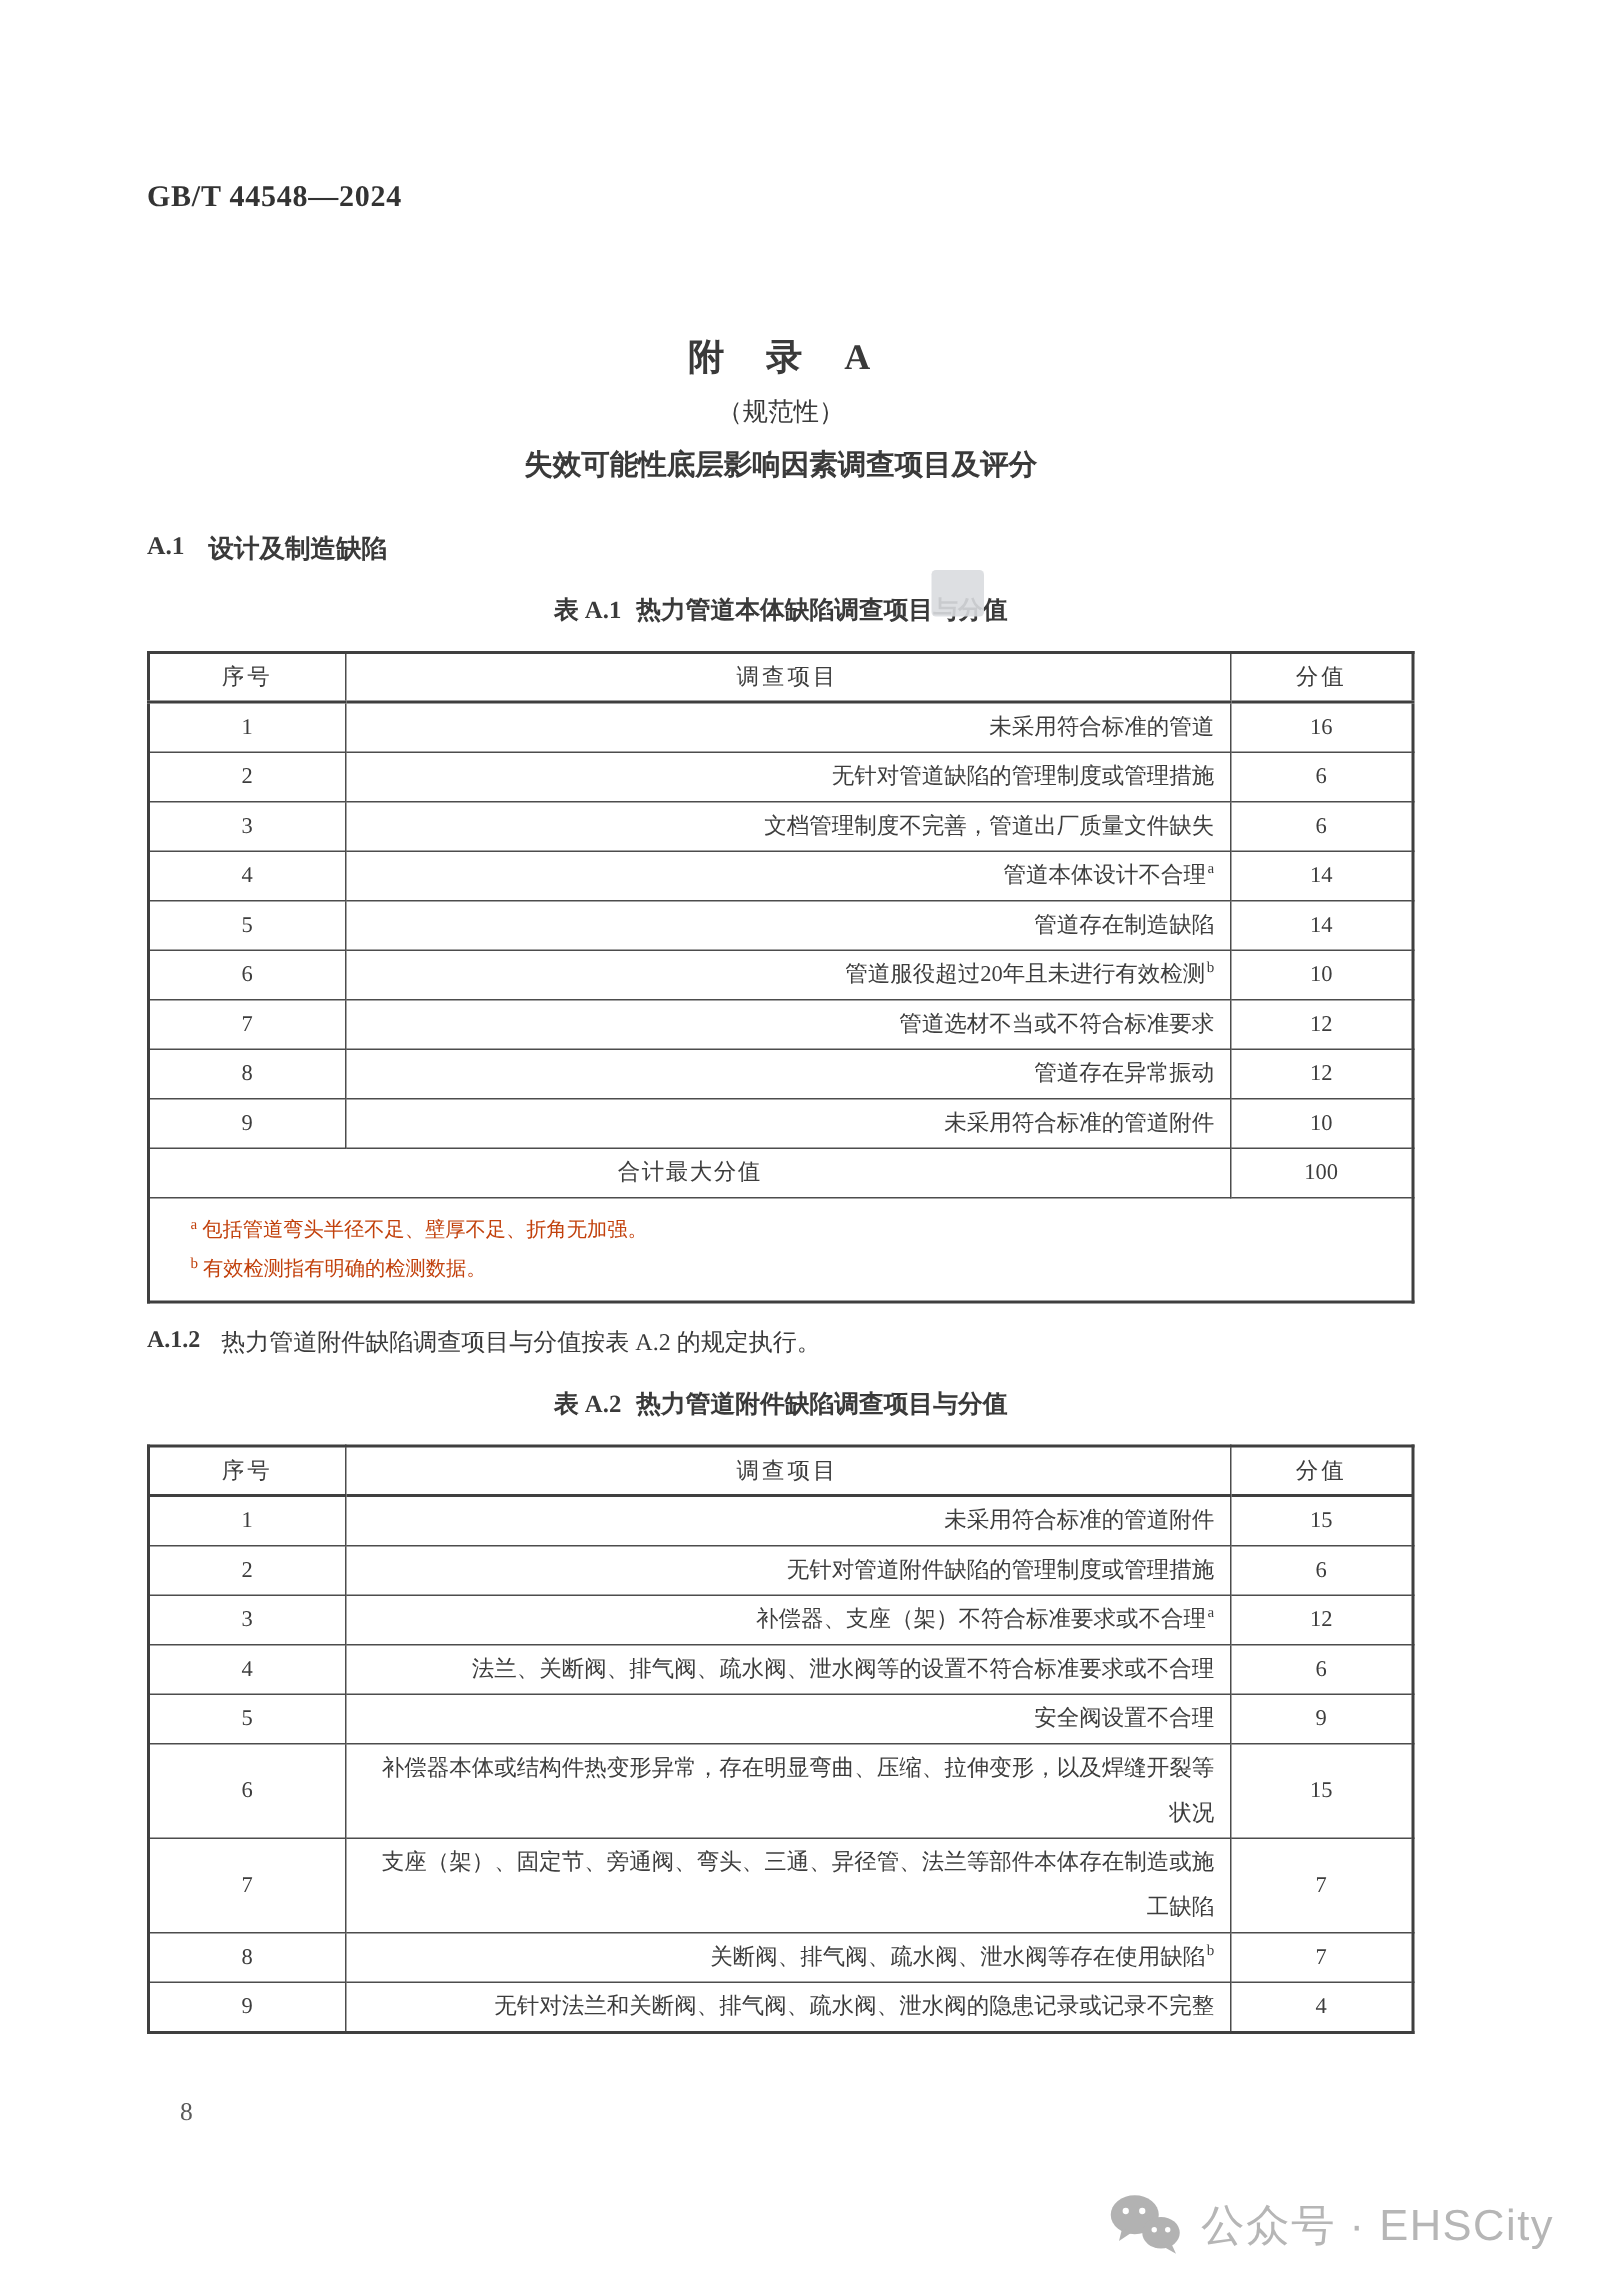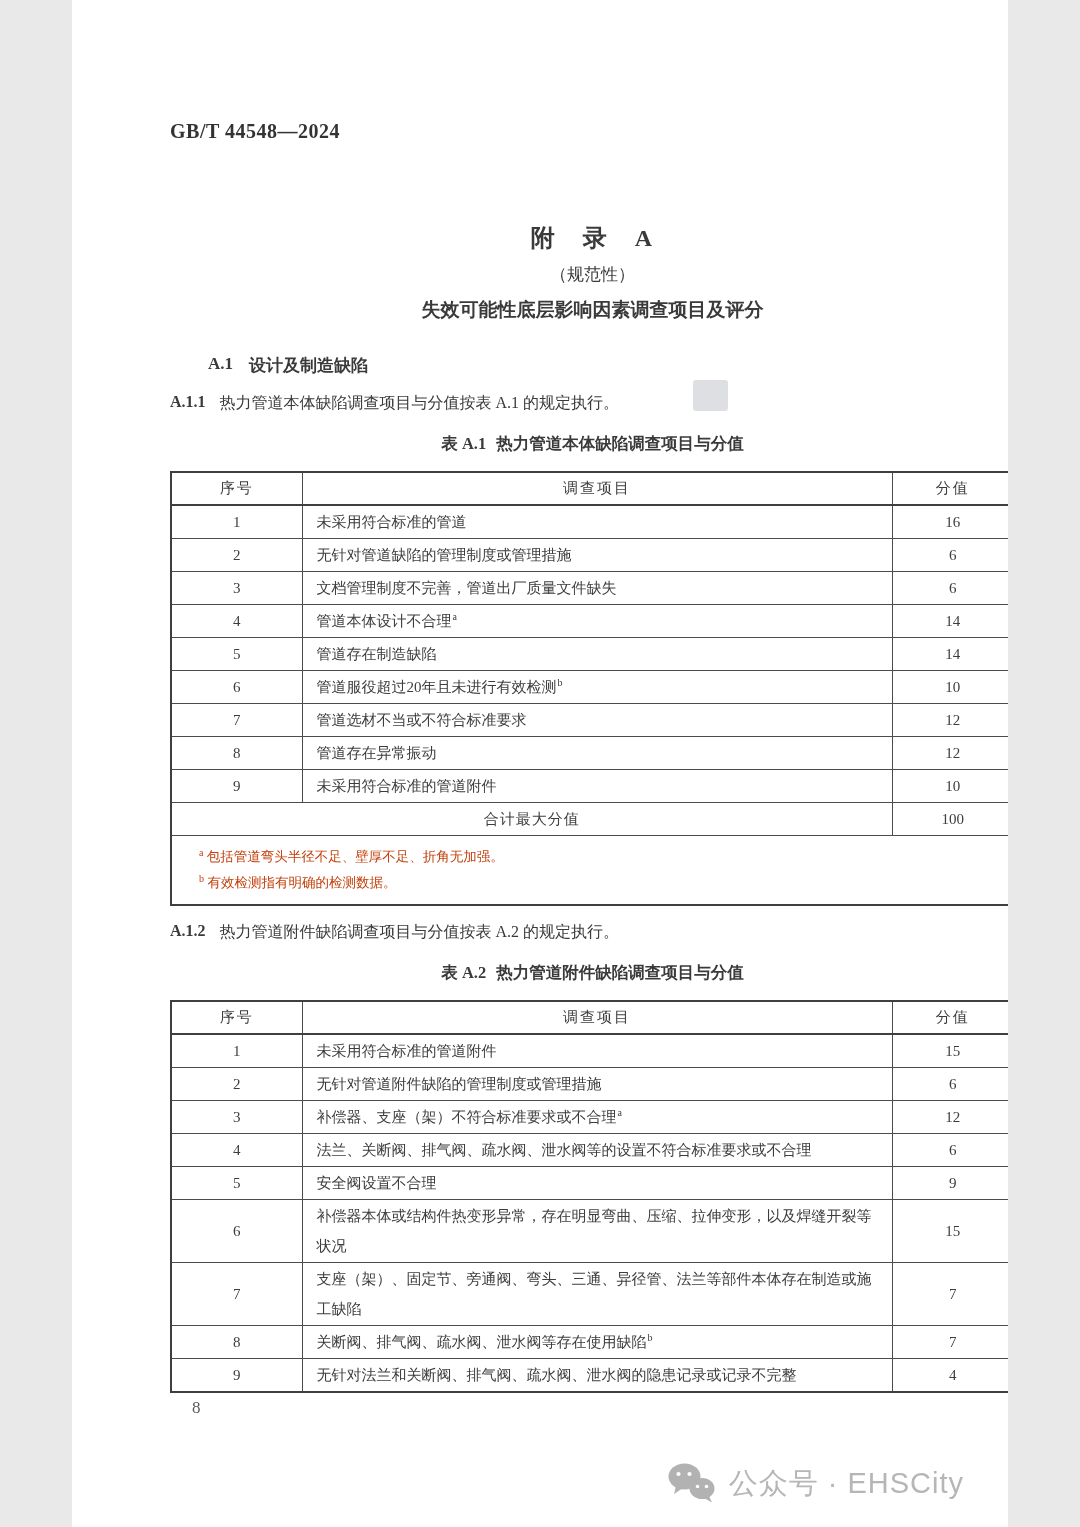--- a/index.html
+++ b/index.html
@@ -1,53 +1,53 @@
 <!DOCTYPE html>
 <html><head>
 <meta charset="utf-8">
 <style>
   * { margin:0; padding:0; box-sizing:border-box; }
   html,body { background:#e9e9e9; }
   .page {
-    position:relative; width:936px; height:1527px; margin:0 auto;
+    position:relative; width:1080px; height:1527px; margin:0 auto;
     background:#ffffff; overflow:hidden;
     font-family:"Liberation Serif","DejaVu Serif",serif;
     color:#3a3a3a;
   }
   .doc-number {
     position:absolute; top:120px; left:98px;
     font-size:20px; font-weight:bold; color:#333333; letter-spacing:0.5px;
   }
   .content { position:absolute; left:98px; top:0; width:845px; z-index:1; }
 
   .appendix-title { margin-top:222px; text-align:center; font-size:24px; font-weight:bold; letter-spacing:2px; }
   .appendix-subtitle { margin-top:9px; text-align:center; font-size:17px; }
   .appendix-heading { margin-top:11px; text-align:center; font-size:19px; font-weight:bold; }
 
   .sec-heading { margin-top:31px; font-size:17px; font-weight:bold; display:flex; }
-  .sec-heading .sec-label { margin-right:16px;margin-left:38px; }
+  .sec-heading .sec-label { margin-right:16px; }
   .para { margin-top:16px; font-size:16px; display:flex; }
   .para .sec-label { margin-right:14px; font-weight:bold; }
 
   .table-caption { margin-top:19px; text-align:center; font-size:16.5px; font-weight:bold; }
   .table-caption .cap-label { margin-right:10px; }
 
   table.gb {
     margin-top:16px; width:845px; border-collapse:collapse; table-layout:fixed;
     font-size:15px; color:#3d3d3d;
   }
   table.gb { border:2px solid #3f3f3f; }
   table.gb th, table.gb td { border:1px solid #4c4c4c; vertical-align:middle; }
   table.gb thead th {
     height:33px; font-weight:normal; text-align:center; font-size:15px;
     border-bottom:2px solid #3f3f3f; letter-spacing:2px;
   }
   table.gb td { line-height:30px; padding:1px 0; }
   table.gb td.c-no { width:131px; text-align:center; height:31px; }
-  table.gb td.c-item { text-align:left; padding:1px 10px 1px 14px; }
+  table.gb td.c-item { text-align:right; padding:1px 10px 1px 14px; }
   table.gb td.c-score { width:122px; text-align:center; }
   table.gb col.col-no { width:131px; }
   table.gb col.col-score { width:122px; }
   table.gb td.c-total { text-align:center; height:32px; letter-spacing:1px; }
   table.gb sup { font-size:10px; vertical-align:super; line-height:0; margin-left:1px; }
   table.gb td.c-notes {
     padding:8px 14px 8px 26px; font-size:13.5px; line-height:26px; color:#c2410c;
   }
   .a2 { margin-top:12px; }
 
@@ -93,24 +93,20 @@
 
     <div class="appendix-title">附　录　A</div>
     <div class="appendix-subtitle">（规范性）</div>
     <div class="appendix-heading">失效可能性底层影响因素调查项目及评分</div>
 
     <div class="sec-heading">
       <span class="sec-label">A.1</span>
       <span>设计及制造缺陷</span>
     </div>
 
-    <div class="para">
-      <span class="sec-label">A.1.1</span>
-      <span>热力管道本体缺陷调查项目与分值按表 A.1 的规定执行。</span>
-    </div>
 
     <div class="table-caption">
       <span class="cap-label">表 A.1</span><span>热力管道本体缺陷调查项目与分值</span>
     </div>
 
     <table class="gb a1">
       <colgroup>
           <col class="col-no">
           <col>
           <col class="col-score">

